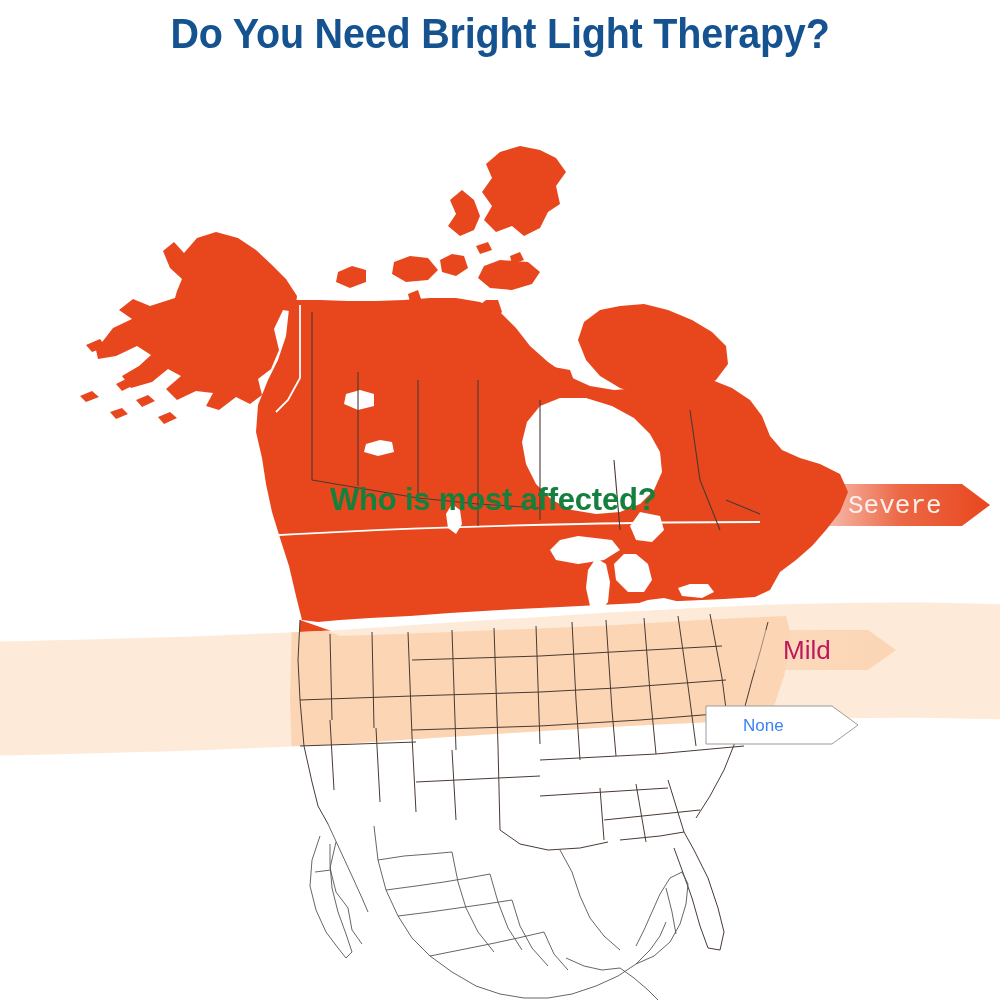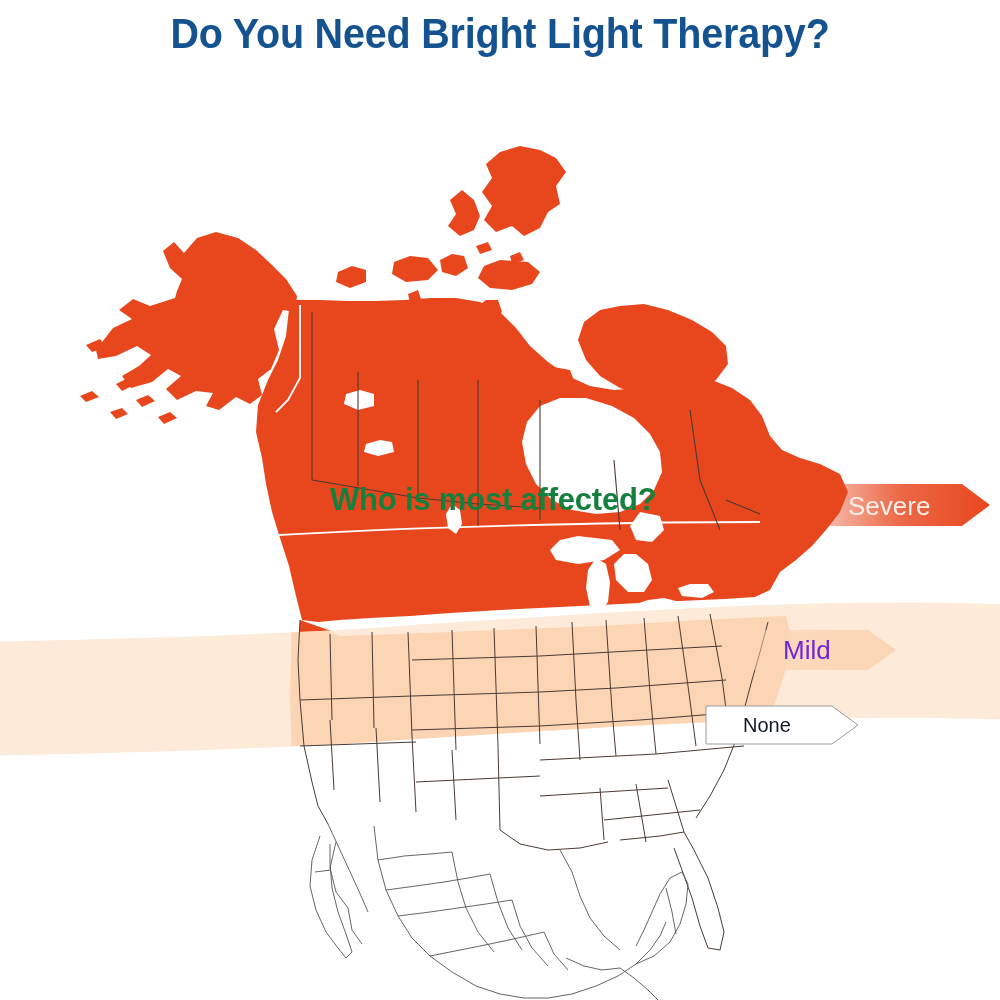--- a/index.html
+++ b/index.html
@@ -83,50 +83,51 @@
     z-index: 2;
     line-height: 1;
   }
 
   #legend-severe {
     left: 790px;
     top: 484px;
     width: 205px;
     height: 44px;
     padding-left: 58px;
+    font-family: Liberation Mono, monospace;
   }
   #legend-severe .lbl {
     color: #fdf0ea;
     font-size: 26px;
     font-weight: normal;
   }
 
   #legend-mild {
     left: 735px;
     top: 630px;
     width: 165px;
     height: 40px;
     padding-left: 48px;
   }
   #legend-mild .lbl {
-    color: #6d28d9;
+    color: #be185d;
     font-size: 26px;
     font-weight: normal;
   }
 
   #legend-none {
     left: 705px;
     top: 706px;
     width: 160px;
     height: 38px;
     padding-left: 38px;
   }
   #legend-none .lbl {
-    color: #0f172a;
-    font-size: 20px;
+    color: #3b82f6;
+    font-size: 17px;
     font-weight: normal;
   }
 </style>
 </head>
 <body>
 
 <div id="stage">
 
   <div id="title">Do You Need Bright Light Therapy?</div>
 

